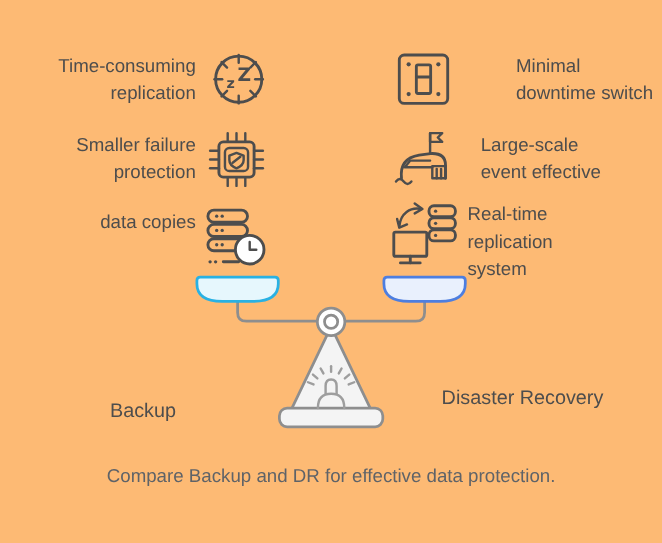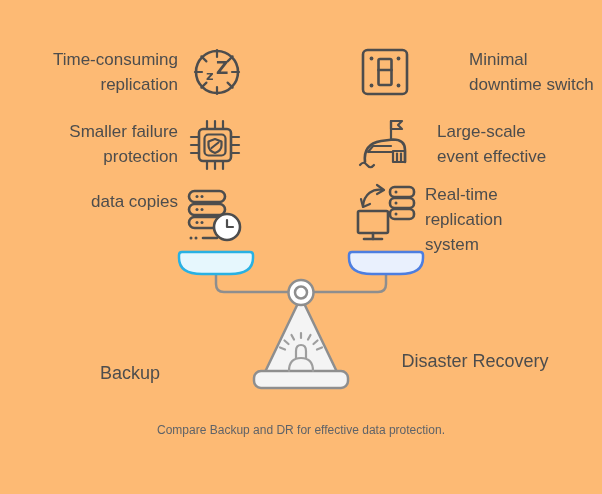--- a/index.html
+++ b/index.html
@@ -17,21 +17,21 @@
   .ztext { fill:var(--icon-stroke); stroke:none; font-family:"DejaVu Sans", sans-serif; font-weight:bold; }
   .white-fill { fill:#fff; }
   .pan-left  { fill:var(--left-pan-fill);  stroke:var(--left-pan-stroke);  stroke-width:2.5; }
   .pan-right { fill:var(--right-pan-fill); stroke:var(--right-pan-stroke); stroke-width:2.5; }
   .beam  { stroke:var(--scale-stroke); fill:none; stroke-width:2.5; stroke-linecap:round; }
   .frame { fill:var(--scale-fill); stroke:var(--scale-stroke); stroke-width:2.5; stroke-linejoin:round; }
   .pivot { fill:#fff; stroke:var(--scale-stroke); stroke-width:2.5; }
   .siren { stroke:var(--siren-stroke); stroke-width:2.2; fill:none; stroke-linecap:round; stroke-linejoin:round; }
   .side-label { position:absolute; font-size:18px; color:var(--text); text-align:center; }
   .caption { position:absolute; left:0; top:423px; width:602px; text-align:center;
-             font-size:12px; color:var(--caption-text); }
+             font-size:17px; color:var(--caption-text); }
 </style>
 </head>
 <body>
 
 <div class="canvas">
 
   <div class="item-text align-right" style="left:10px; top:47px; width:168px;">
     <div>Time-consuming</div>
     <div>replication</div>
   </div>

